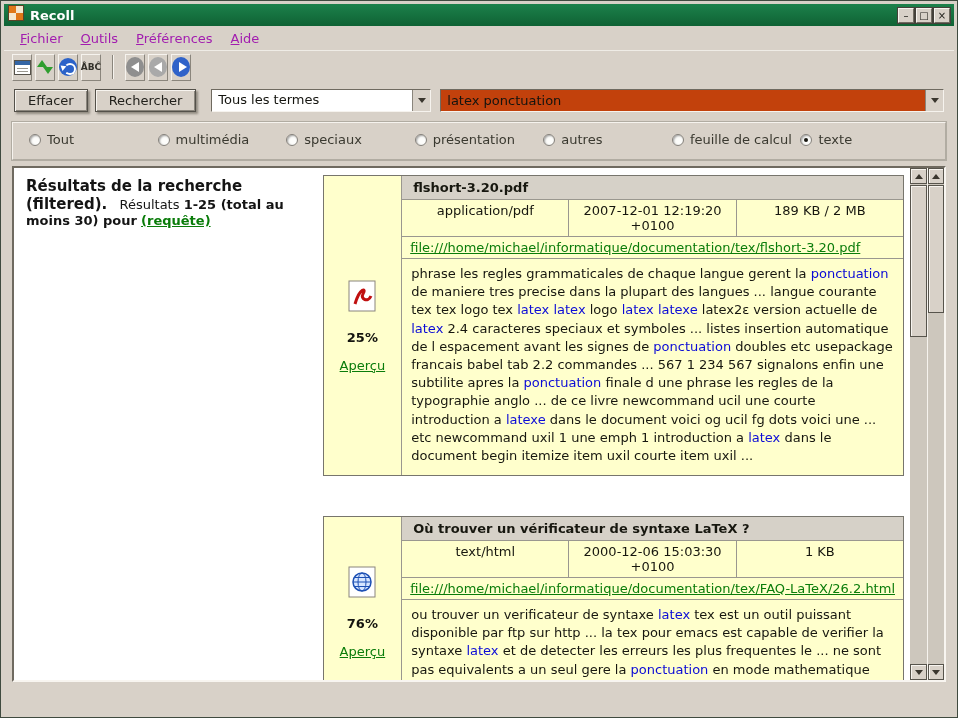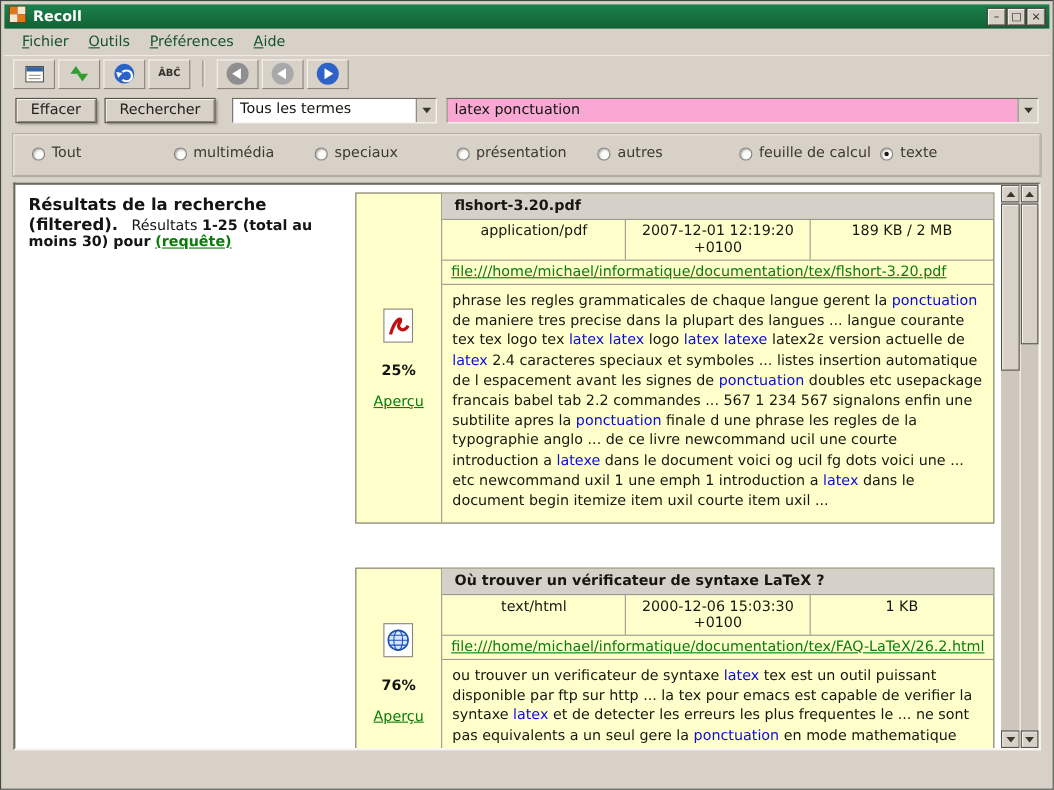--- a/index.html
+++ b/index.html
@@ -13,27 +13,27 @@
   .titlebar { flex:0 0 22px; background:linear-gradient(180deg,#1c814b,#0f6234);
               display:flex; align-items:center; padding:0 4px; gap:6px; }
   .titlebar .title { color:#fff; font-weight:bold; font-size:13px; flex:1; }
   .winbtns { display:flex; gap:2px; }
   .winbtn { width:16px; height:15px; background:#d8d1c8; border:1px solid #f7f4ef;
             border-bottom-color:#6f6a60; border-right-color:#6f6a60; outline:1px solid #44413a;
             font-size:10px; line-height:13px; text-align:center; color:#22211c; cursor:default; }
 
   
   .menubar { flex:0 0 24px; display:flex; align-items:center; gap:2px; padding:2px 8px; }
-  .menu-item { display:inline-block; font-size:13px; color:#14532d; padding:2px 8px; }
+  .menu-item { display:inline-block; font-size:13px; color:#a21caf; padding:2px 8px; }
   .menu-item::first-letter { text-decoration:underline; }
 
   
   .toolbar { flex:0 0 33px; display:flex; align-items:center; padding:2px 8px; gap:3px;
              border-top:1px solid #efece6; }
-  .tbtn { width:38px; height:27px; display:flex; align-items:center; justify-content:center;
+  .tbtn { width:20px; height:27px; display:flex; align-items:center; justify-content:center;
           background:#d8d1c8; border:1px solid; border-color:#f6f3ee #8a857c #8a857c #f6f3ee; }
   .icon-doc { width:17px; height:15px; background:#fff; border:1px solid #56524a; position:relative; }
   .icon-doc::before { content:""; position:absolute; left:0; top:0; right:0; height:4px; background:#3465a4; }
   .icon-doc::after { content:""; position:absolute; left:2px; top:7px; right:2px; height:1px;
                      background:#9a978f; box-shadow:0 3px 0 #9a978f; }
   .icon-sync { width:16px; height:16px; position:relative; }
   .icon-sync::before { content:""; position:absolute; left:0; top:1px;
         border-left:5px solid transparent; border-right:5px solid transparent; border-bottom:7px solid #2f9e2f; }
   .icon-sync::after { content:""; position:absolute; right:0; bottom:1px;
         border-left:5px solid transparent; border-right:5px solid transparent; border-top:7px solid #2f9e2f; }
@@ -54,31 +54,31 @@
   .arrow-right::after { content:""; position:absolute; left:7px; top:5px;
         border-top:5px solid transparent; border-bottom:5px solid transparent; border-left:8px solid #fff; }
 
   
   .search-row { flex:0 0 37px; display:flex; align-items:center; padding:5px 10px 7px; gap:7px; }
   .btn { font-family:inherit; font-size:13px; background:#d8d1c8; color:#22211c; padding:3px 13px;
          border:1px solid #54514a; cursor:default;
          box-shadow: inset 1px 1px 0 #f7f4ef, inset -1px -1px 0 #8a857c, 2px 2px 2px rgba(60,55,45,.45); }
   .combo { display:flex; height:23px; border:1px solid; border-color:#6f6a60 #f6f3ee #f6f3ee #6f6a60;
            background:#fff; }
-  .combo-mode { width:186px; margin-left:8px; }
+  .combo-mode { width:220px; margin-left:8px; }
   .combo-text { flex:1; font-size:13px; padding:2px 6px; white-space:nowrap; overflow:hidden; color:#14140f; }
   .combo-btn { width:18px; background:#d8d1c8; border-left:1px solid #8a857c;
                display:flex; align-items:center; justify-content:center; }
   .tri-down { width:0; height:0; border-left:4px solid transparent; border-right:4px solid transparent;
               border-top:5px solid #3a362e; }
   .tri-up   { width:0; height:0; border-left:4px solid transparent; border-right:4px solid transparent;
               border-bottom:5px solid #3a362e; }
   .query-combo { flex:1; margin-left:2px; }
   .query-input { flex:1; border:none; outline:none; font-family:inherit; font-size:13px;
-                 padding:2px 6px; color:#14140f; background:#f9a8d4; }
+                 padding:2px 6px; color:#14140f; background:#c2410c; }
 
   
   .filter-panel { flex:0 0 36px; margin:2px 8px 6px; padding:9px 16px 12px;
                   border:1px solid; border-color:#f6f3ee #b1aca2 #b1aca2 #f6f3ee;
                   outline:1px solid #b1aca2; display:flex; }
   .filter-item { flex:1; display:flex; align-items:center; gap:6px; font-size:13px; color:#3a3930; }
   .radio { width:12px; height:12px; border-radius:50%; background:#fdfdfb; border:1px solid #84807a;
            box-shadow: inset 1px 1px 2px rgba(0,0,0,.35); position:relative; flex:0 0 12px; }
   .radio.checked::after { content:""; position:absolute; left:3px; top:3px; width:4px; height:4px;
            border-radius:50%; background:#17160f; }

